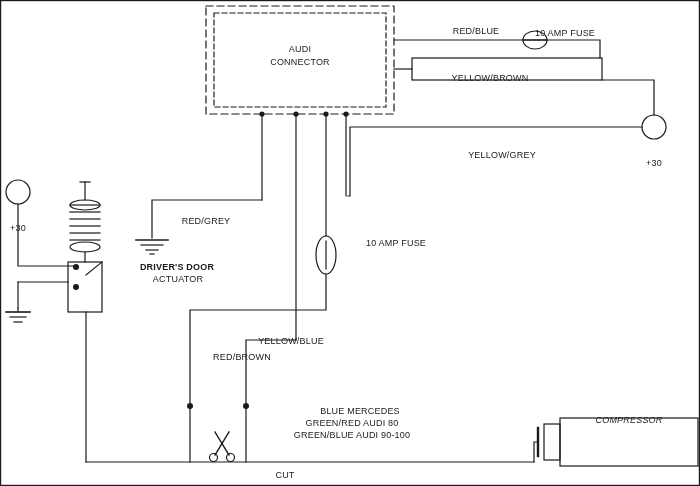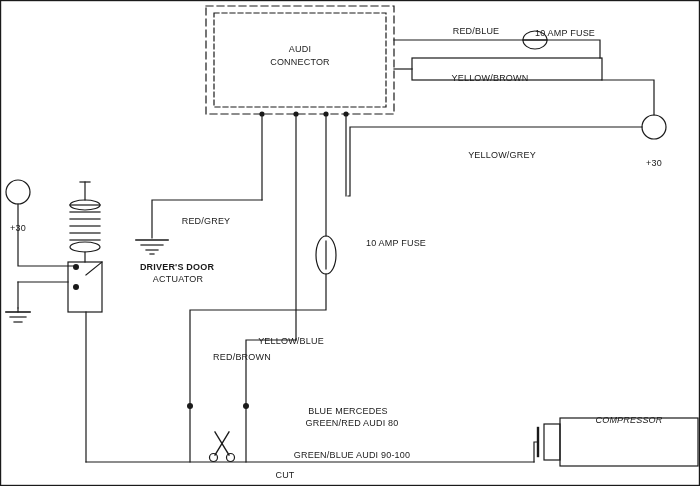--- a/index.html
+++ b/index.html
@@ -154,21 +154,21 @@
   <div class="lbl ctr" style="left:206px; top:216px;">RED/GREY</div>
 
   <div class="lbl" style="left:366px; top:238px;">10 AMP FUSE</div>
 
   <div class="lbl ctr" style="left:177px; top:262px;font-weight:bold;">DRIVER'S DOOR</div>
   <div class="lbl ctr" style="left:178px; top:274px;">ACTUATOR</div>
 
   <div class="lbl ctr" style="left:242px; top:305px;margin-top:47px;">RED/BROWN</div>
   <div class="lbl ctr" style="left:291px; top:336px;">YELLOW/BLUE</div>
 
-  <div class="lbl ctr" style="left:348px; top:406px;">BLUE MERCEDES</div>
+  <div class="lbl ctr" style="left:360px; top:406px;">BLUE MERCEDES</div>
   <div class="lbl ctr" style="left:352px; top:418px;">GREEN/RED AUDI 80</div>
-  <div class="lbl ctr" style="left:352px; top:450px;text-align:center;">GREEN/BLUE AUDI 90-100</div>
+  <div class="lbl ctr" style="left:352px; top:430px;text-align:center;">GREEN/BLUE AUDI 90-100</div>
 
   <div class="lbl ctr" style="left:246px; top:470px;margin-left:39px;">CUT</div>
 
   <div class="lbl ctr" style="left:629px; top:415px;font-style:italic;">COMPRESSOR</div>
 
 </div>
 
 </body></html>

